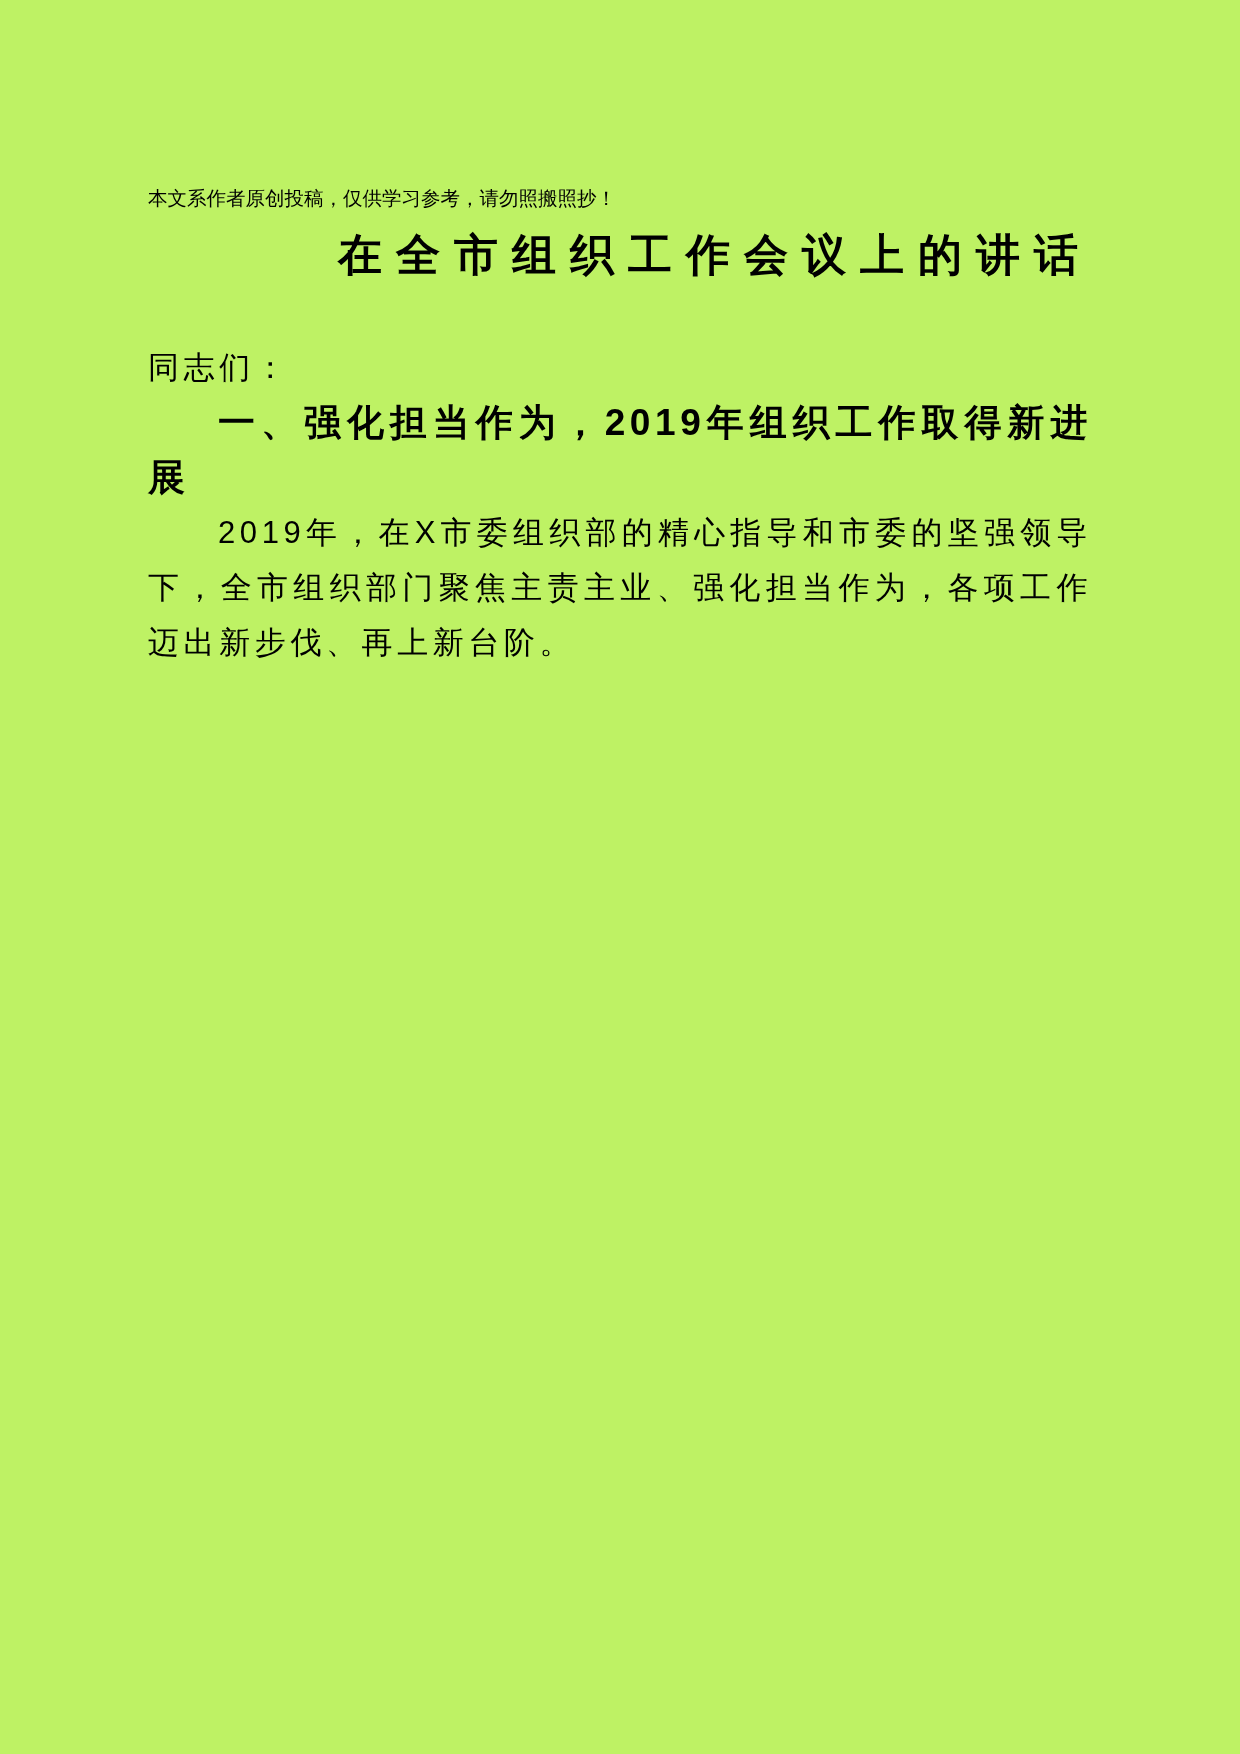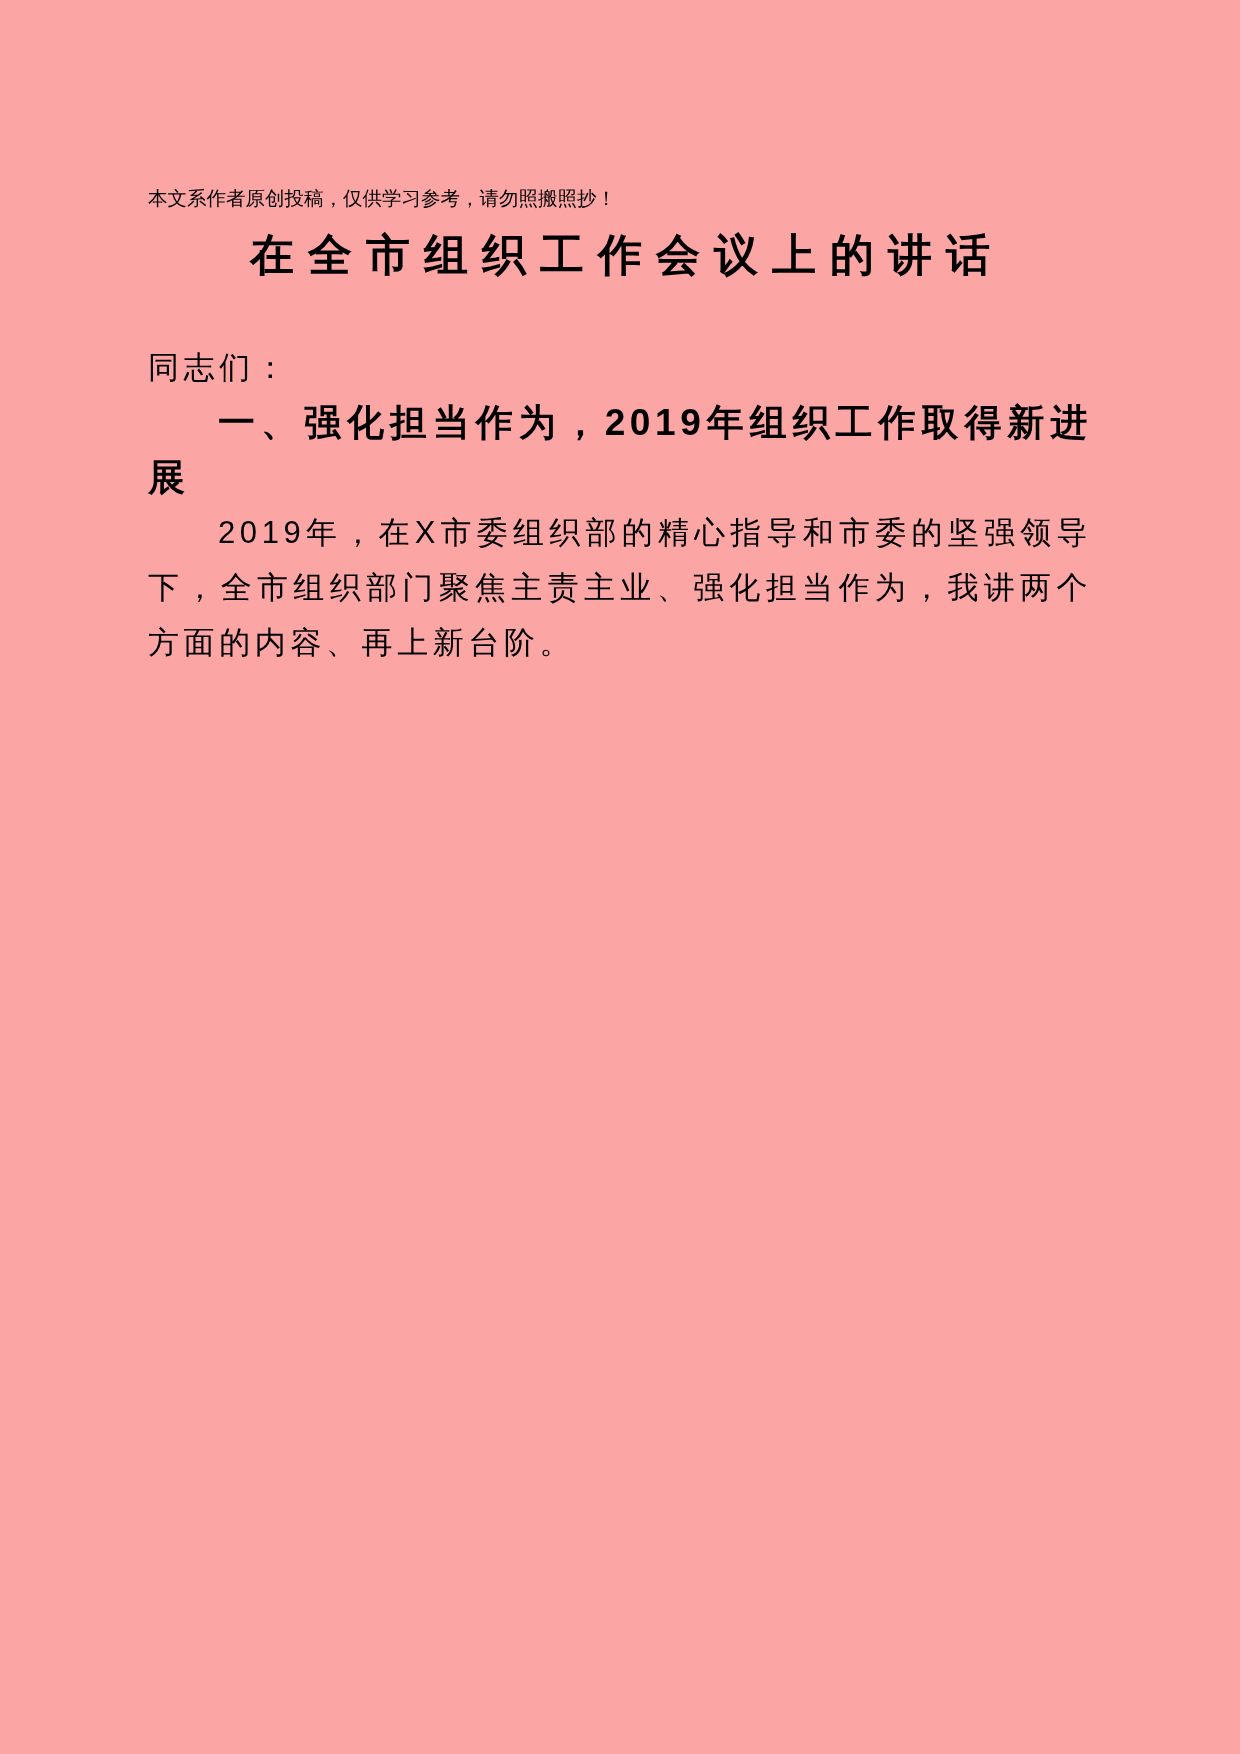--- a/index.html
+++ b/index.html
@@ -11,21 +11,21 @@
     width: 1240px;
     height: 1754px;
     font-family: "Liberation Sans", "DejaVu Sans", sans-serif;
     color: #000000;
     overflow: hidden;
   }
   .page {
     position: relative;
     width: 1240px;
     height: 1754px;
-    background: #fca5a5;
+    background: #bef264;
     box-sizing: border-box;
     padding: 0;
   }
   .content {
     position: absolute;
     left: 148px;
     top: 186px;
     width: 944px;
   }
 
@@ -39,21 +39,21 @@
     white-space: nowrap;
   }
 
   
   .doc-title {
     margin-top: 16px;
     font-size: 44px;
     line-height: 1.25;
     font-weight: 700;
     letter-spacing: 14px;
-    text-align: center;
+    text-align: right;
     padding-left: 14px;
     white-space: nowrap;
     color: #000;
   }
 
   
   .title-gap { height: 58px; }
 
   
   p.body {
@@ -102,17 +102,17 @@
 
     <div class="doc-title">在全市组织工作会议上的讲话</div>
 
     <div class="title-gap"></div>
 
     <p class="body">同志们：</p>
 
 
     <p class="heading-1">一、强化担当作为，2019年组织工作取得新进展</p>
 
-    <p class="body indent">2019年，在X市委组织部的精心指导和市委的坚强领导下，全市组织部门聚焦主责主业、强化担当作为，我讲两个方面的内容、再上新台阶。</p>
+    <p class="body indent">2019年，在X市委组织部的精心指导和市委的坚强领导下，全市组织部门聚焦主责主业、强化担当作为，各项工作迈出新步伐、再上新台阶。</p>
 
 
   </div>
 </div>
 
 </body></html>

